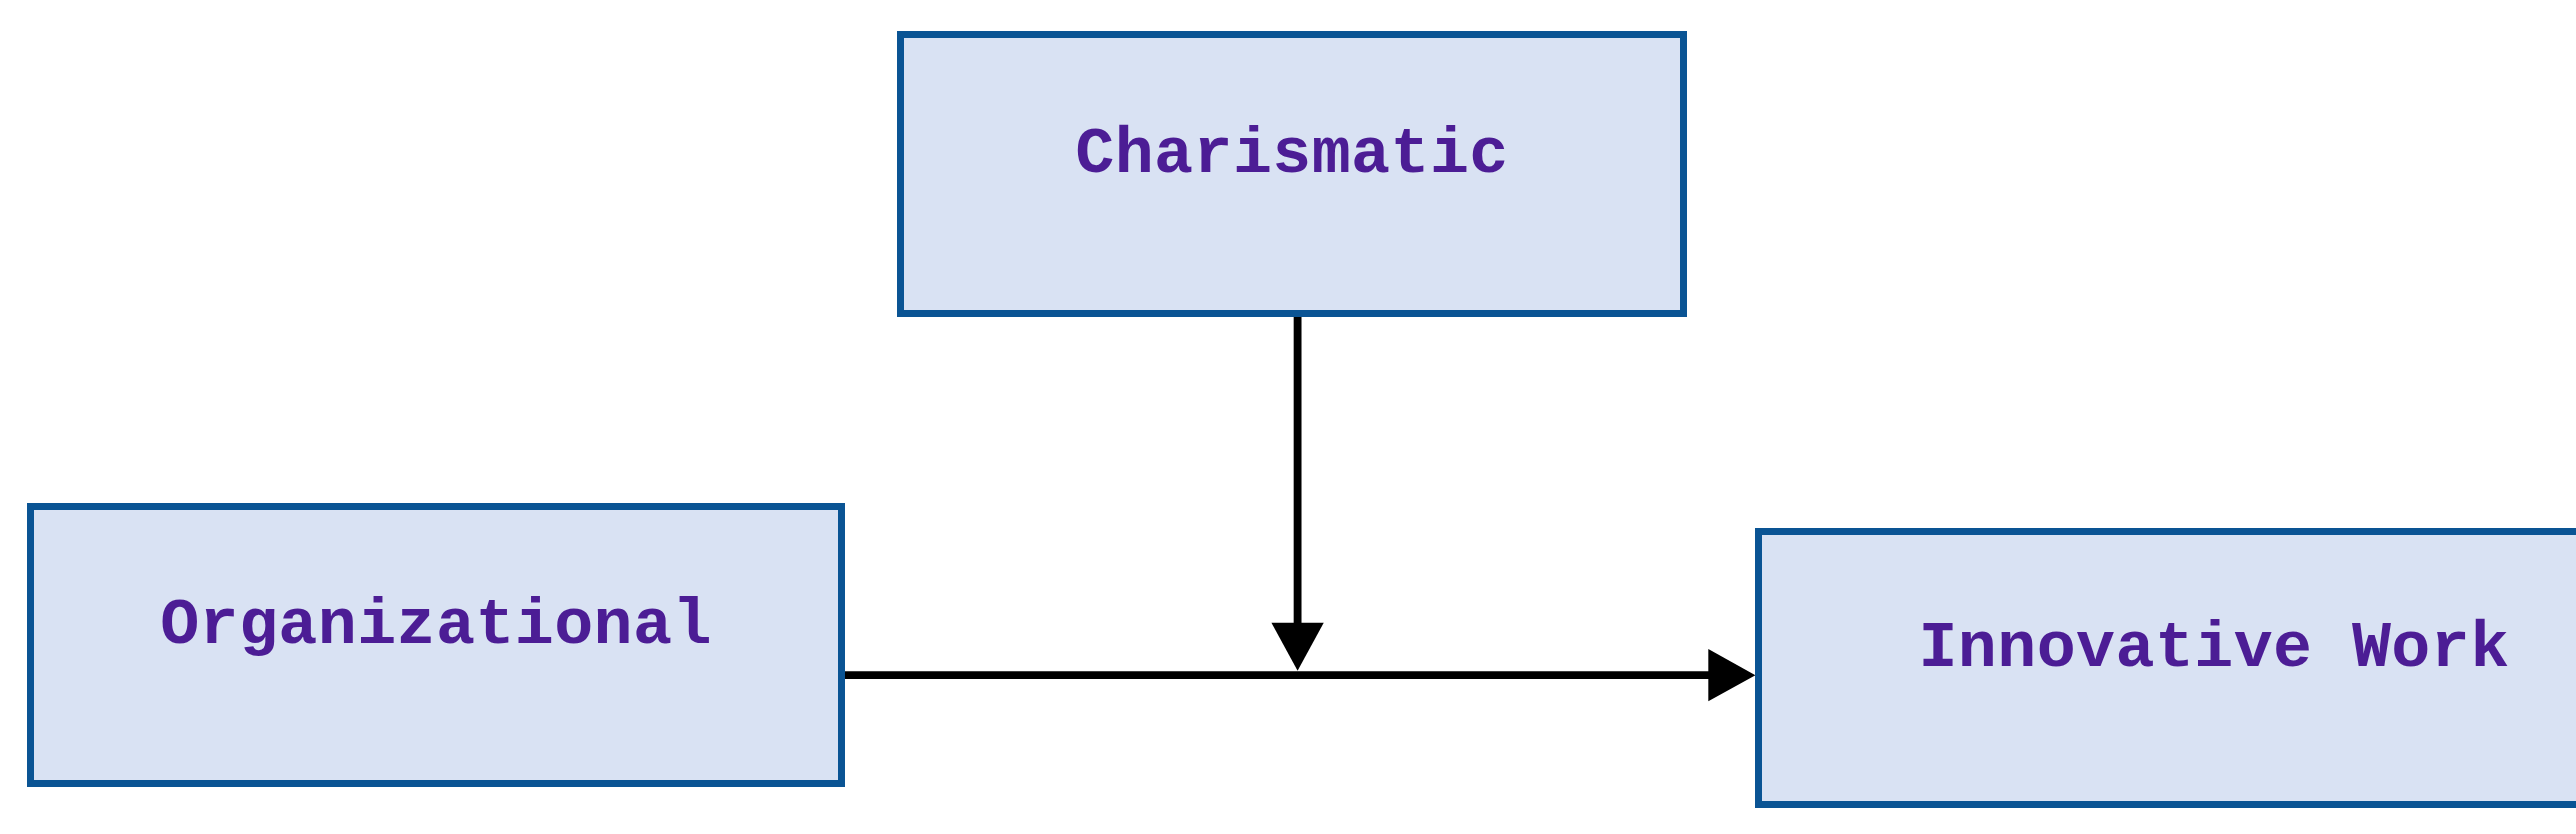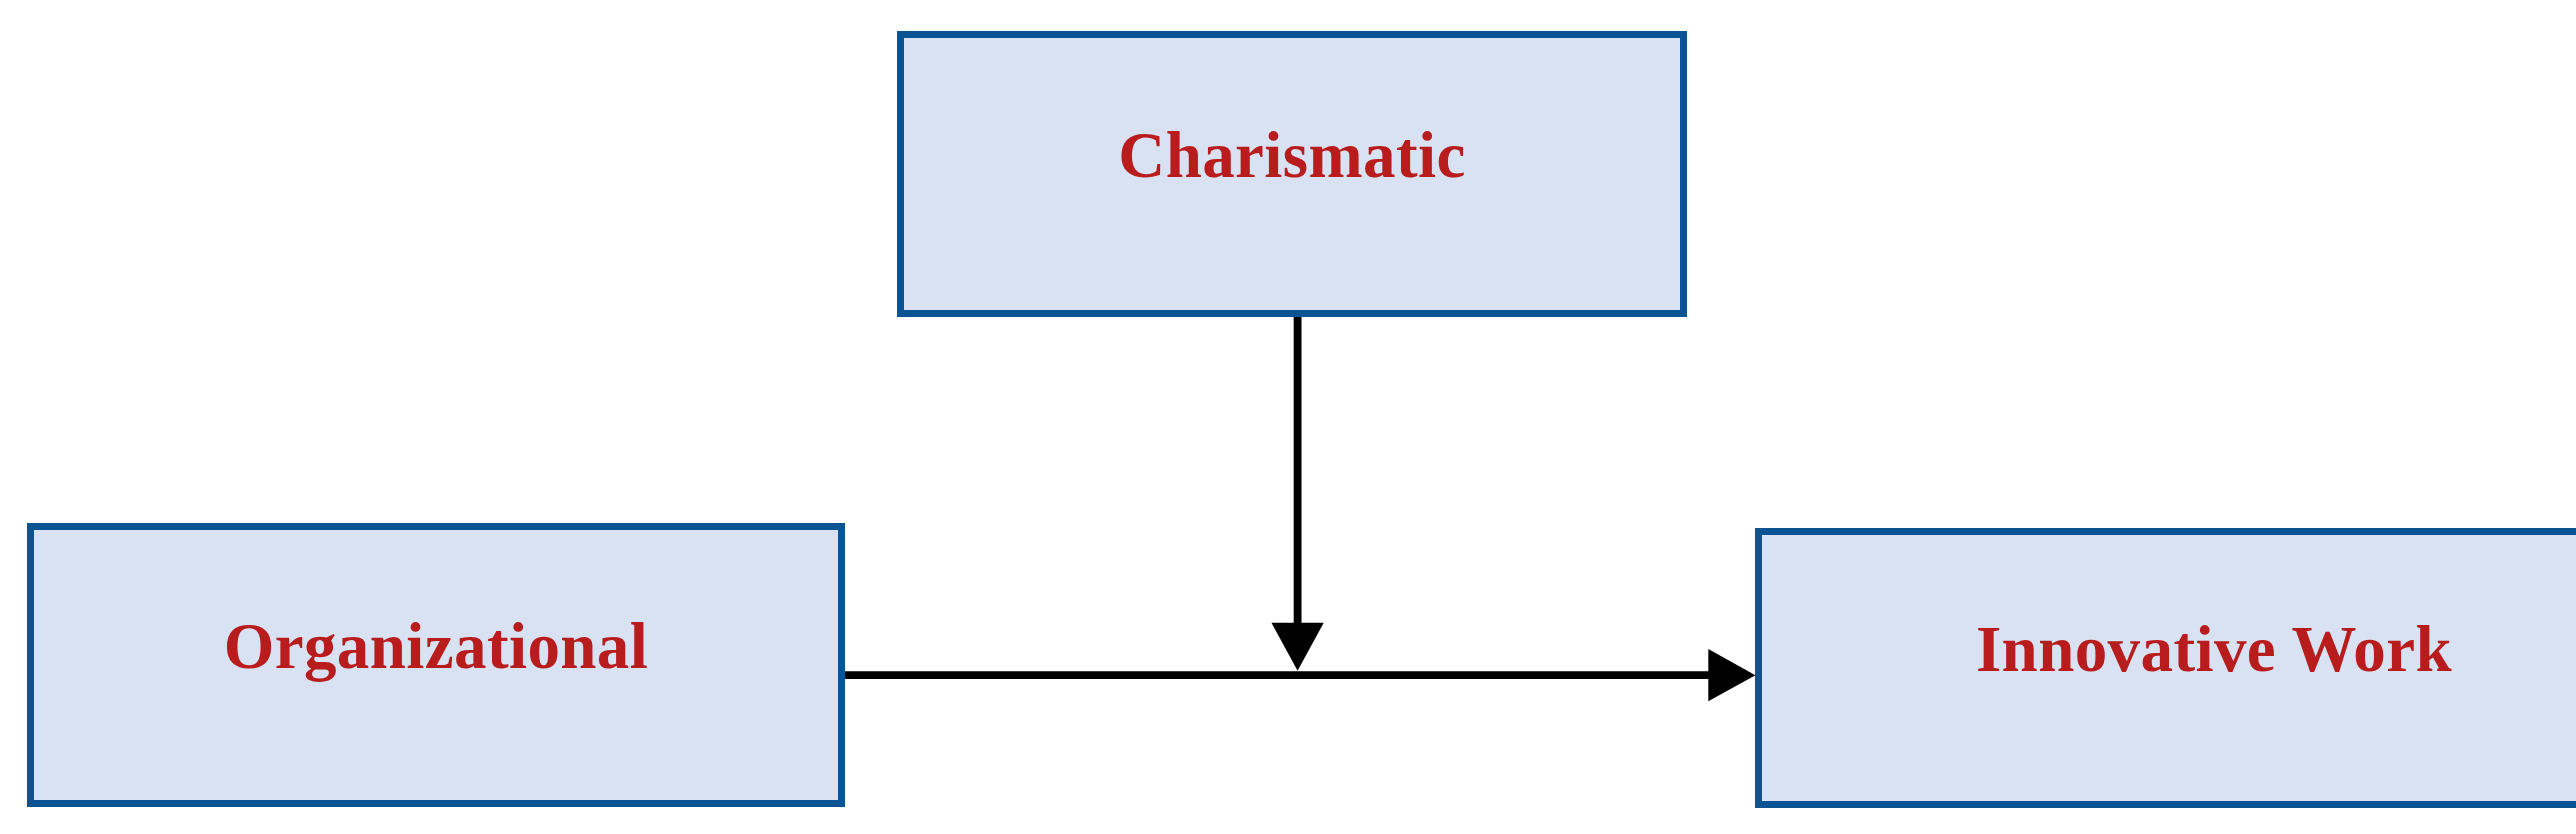--- a/index.html
+++ b/index.html
@@ -27,43 +27,43 @@
     background: #d9e2f3;
     border: 7.8px solid #0a5494;
     display: flex;
     flex-direction: column;
     align-items: center;
     justify-content: center;
     text-align: center;
   }
 
   .concept-label {
-    font-family: Liberation Serif, serif;
+    font-family: Liberation Mono, monospace;
     font-weight: bold;
-    color: #b91c1c;
+    color: #4c1d95;
     line-height: 1.0;
     letter-spacing: 0.4px;
     white-space: nowrap;
   }
 
   .concept-line-1 { margin-bottom: 37px; }
   .concept-line-2 { margin-bottom: 0; }
 
   
   #box-charismatic-leadership {
     left: 897px;
     top: 31px;
     width: 790px;
     height: 286px;
   }
   #box-charismatic-leadership .concept-label { font-size: 65px; }
 
   #box-organizational-identification {
     left: 27px;
-    top: 523px;
+    top: 503px;
     width: 818px;
     height: 284px;
   }
   #box-organizational-identification .concept-label { font-size: 65px; }
 
   #box-innovative-work-behavior {
     left: 1755px;
     top: 528px;
     width: 918px;
     height: 280px;

